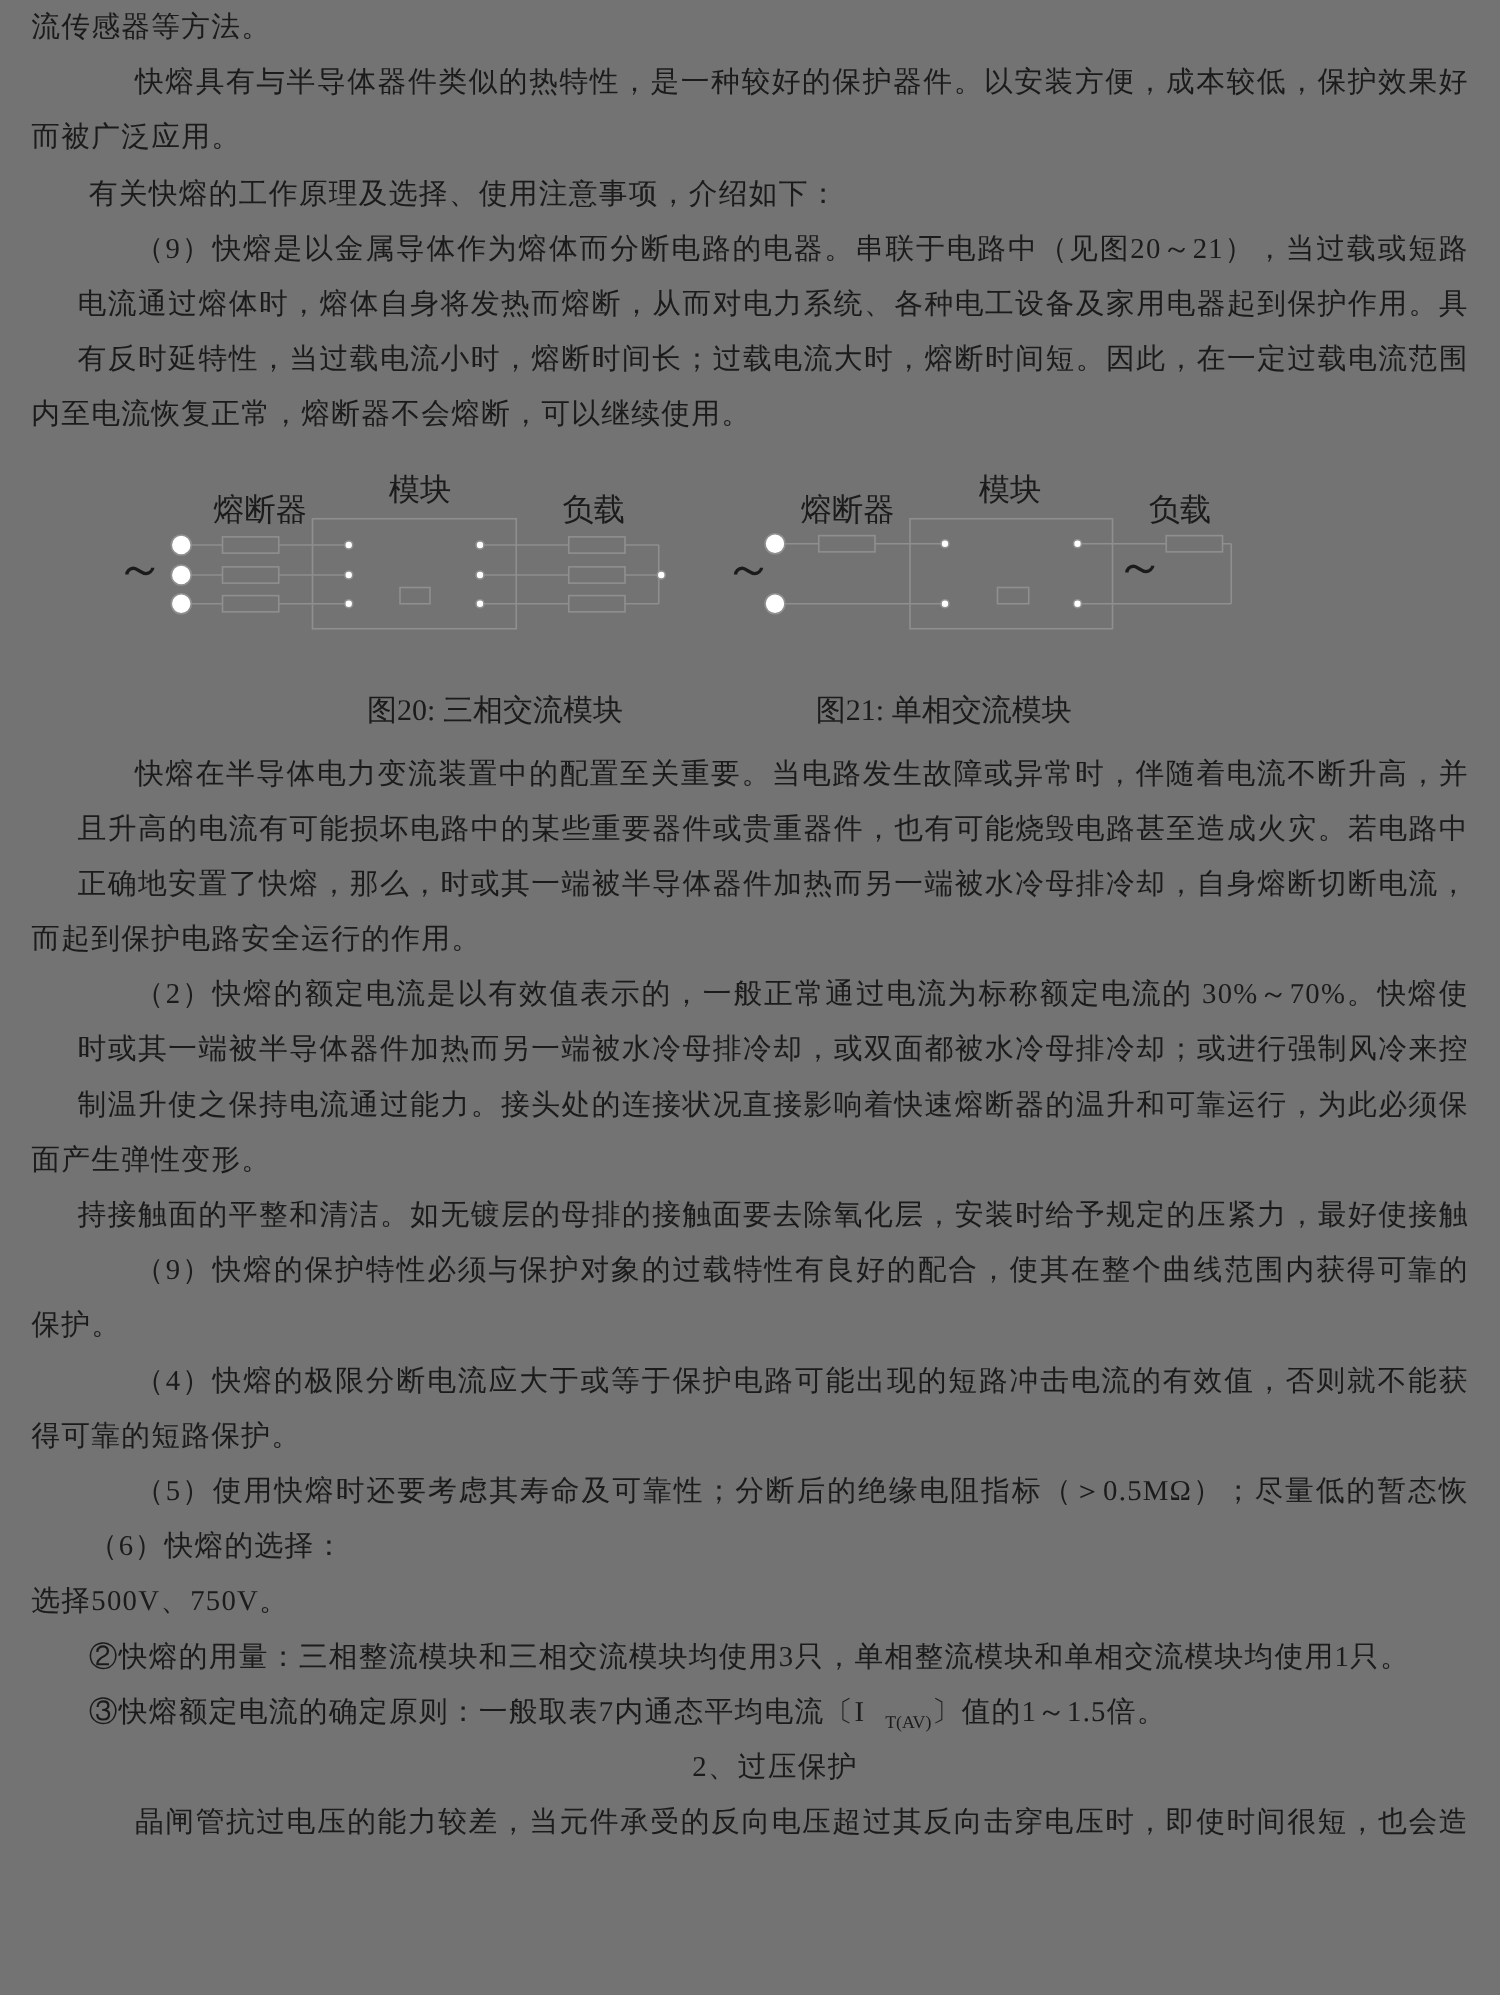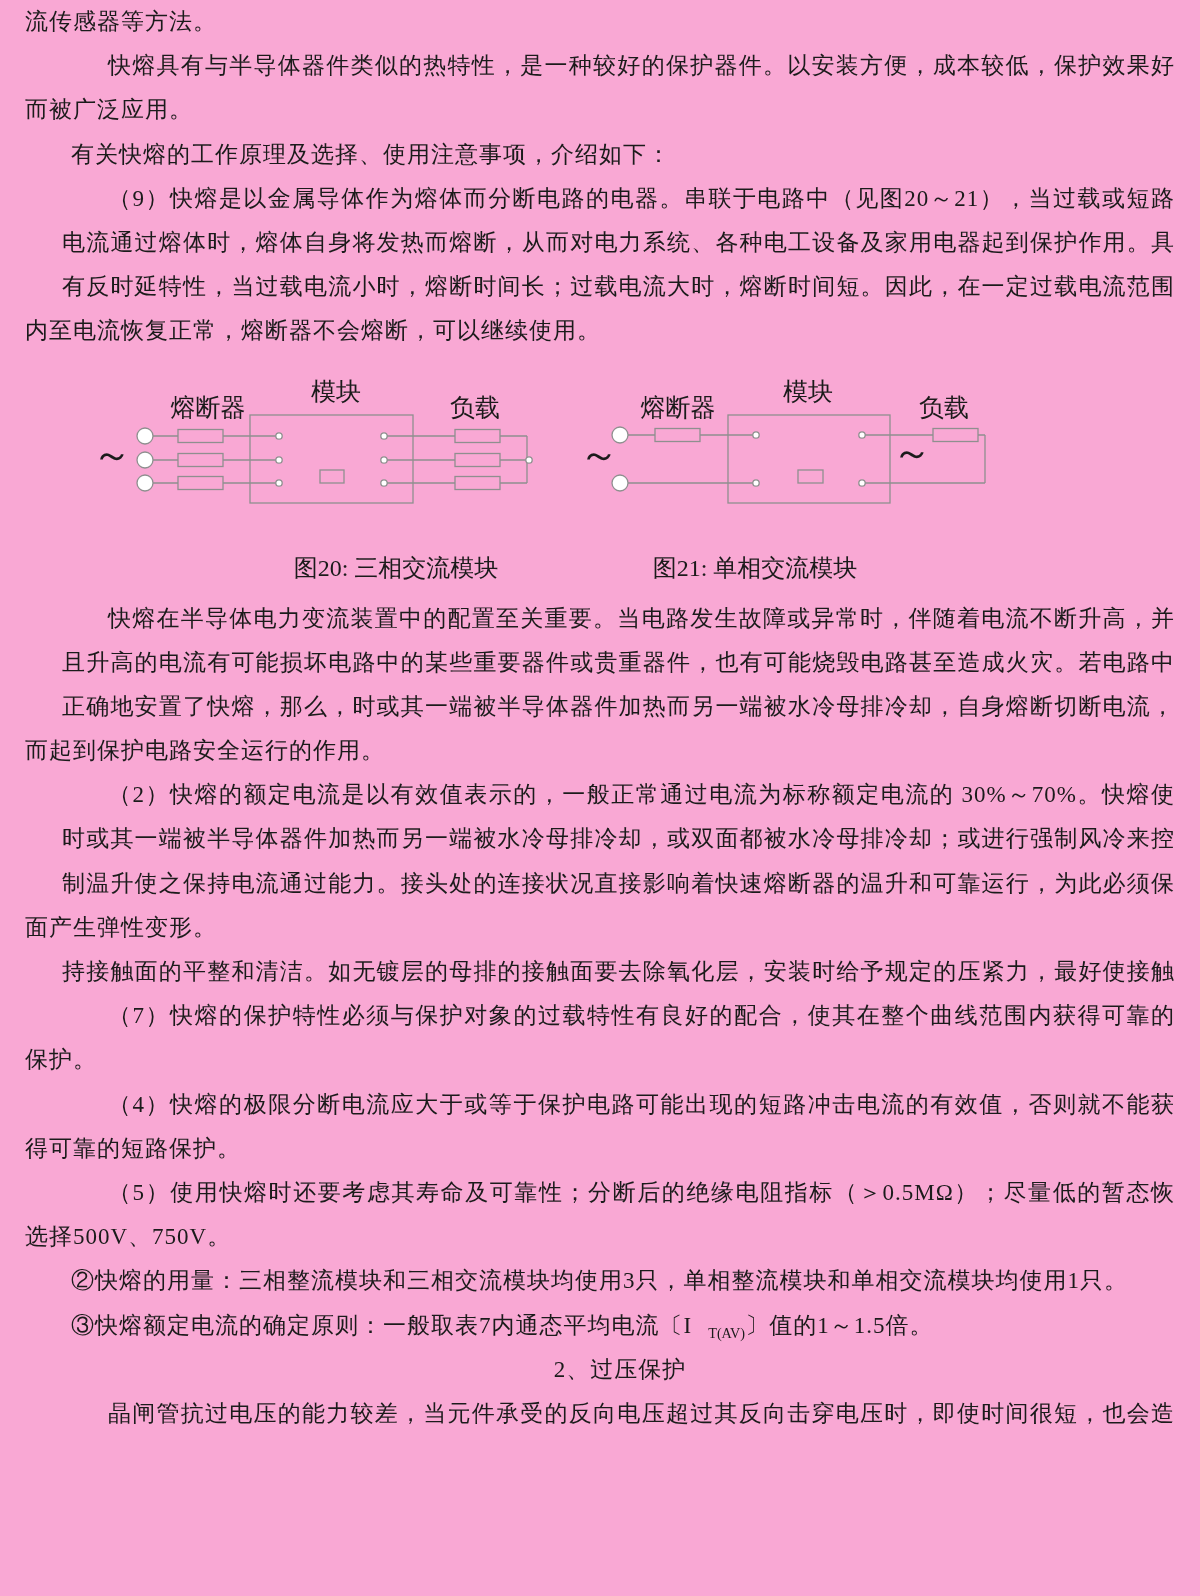--- a/index.html
+++ b/index.html
@@ -1,21 +1,21 @@
 <!DOCTYPE html>
 <html><head>
 <meta charset="utf-8">
 <style>
   html,body { margin:0; padding:0; background:#ffffff; }
   body {
     width:1200px; height:1596px; overflow:hidden;
     font-family:"Liberation Serif","DejaVu Serif",serif;
     color:#1b1b1b;
   }
-  .page { position:relative; width:1200px; height:1596px; background:#f9a8d4; }
+  .page { position:relative; width:1200px; height:1596px; background:#737373; }
   .flow { padding:0 25px; font-size:23px; line-height:44.2px; }
   .line {
     height:44.2px; overflow:hidden;
     letter-spacing:1px;
     white-space:nowrap;
   }
   .line.fill {
     white-space:normal;
     text-align:justify;
     text-align-last:justify;
@@ -121,25 +121,26 @@
   <div class="flow" id="flow-bottom">
       <div class="line fill" style="text-indent: 46px;"><span>快熔在半导体电力变流装置中的配置至关重要。当电路发生故障或异常时，伴随着电流不断升高，并</span></div>
       <div class="line fill" style="text-indent: 0px;"><span>且升高的电流有可能损坏电路中的某些重要器件或贵重器件，也有可能烧毁电路甚至造成火灾。若电路中</span></div>
       <div class="line fill" style="text-indent: 0px;"><span>正确地安置了快熔，那么，时或其一端被半导体器件加热而另一端被水冷母排冷却，自身熔断切断电流，从</span></div>
       <div class="line" style="text-indent: 0px;"><span>而起到保护电路安全运行的作用。</span></div>
       <div class="line fill" style="text-indent: 46px;"><span>（2）快熔的额定电流是以有效值表示的，一般正常通过电流为标称额定电流的 30%～70%。快熔使用</span></div>
       <div class="line fill" style="text-indent: 0px;"><span>时或其一端被半导体器件加热而另一端被水冷母排冷却，或双面都被水冷母排冷却；或进行强制风冷来控</span></div>
       <div class="line fill" style="text-indent: 0px;"><span>制温升使之保持电流通过能力。接头处的连接状况直接影响着快速熔断器的温升和可靠运行，为此必须保</span></div>
       <div class="line" style="text-indent: 0px;"><span>面产生弹性变形。</span></div>
       <div class="line fill" style="text-indent: 0px;"><span>持接触面的平整和清洁。如无镀层的母排的接触面要去除氧化层，安装时给予规定的压紧力，最好使接触</span></div>
-      <div class="line fill" style="text-indent: 46px;"><span>（7）快熔的保护特性必须与保护对象的过载特性有良好的配合，使其在整个曲线范围内获得可靠的</span></div>
+      <div class="line fill" style="text-indent: 46px;"><span>（9）快熔的保护特性必须与保护对象的过载特性有良好的配合，使其在整个曲线范围内获得可靠的</span></div>
       <div class="line" style="text-indent: 0px;"><span>保护。</span></div>
       <div class="line fill" style="text-indent: 46px;"><span>（4）快熔的极限分断电流应大于或等于保护电路可能出现的短路冲击电流的有效值，否则就不能获</span></div>
       <div class="line" style="text-indent: 0px;"><span>得可靠的短路保护。</span></div>
       <div class="line fill" style="text-indent: 46px;"><span>（5）使用快熔时还要考虑其寿命及可靠性；分断后的绝缘电阻指标（＞0.5MΩ）；尽量低的暂态恢</span></div>
+      <div class="line" style="text-indent: 46px;"><span>（6）快熔的选择：</span></div>
       <div class="line" style="text-indent: 0px;"><span>选择500V、750V。</span></div>
       <div class="line" style="text-indent: 46px;"><span>②快熔的用量：三相整流模块和三相交流模块均使用3只，单相整流模块和单相交流模块均使用1只。</span></div>
       <div class="line" style="text-indent: 46px;"><span>③快熔额定电流的确定原则：一般取表7内通态平均电流〔I</span><sub>T(AV)</sub><span>〕值的1～1.5倍。</span></div>
       <div class="line" style="text-indent: 40px; text-align: center;"><span>2、过压保护</span></div>
       <div class="line fill" style="text-indent: 46px;"><span>晶闸管抗过电压的能力较差，当元件承受的反向电压超过其反向击穿电压时，即使时间很短，也会造</span></div>
     </div>
 
 </div>
 
 </body></html>

